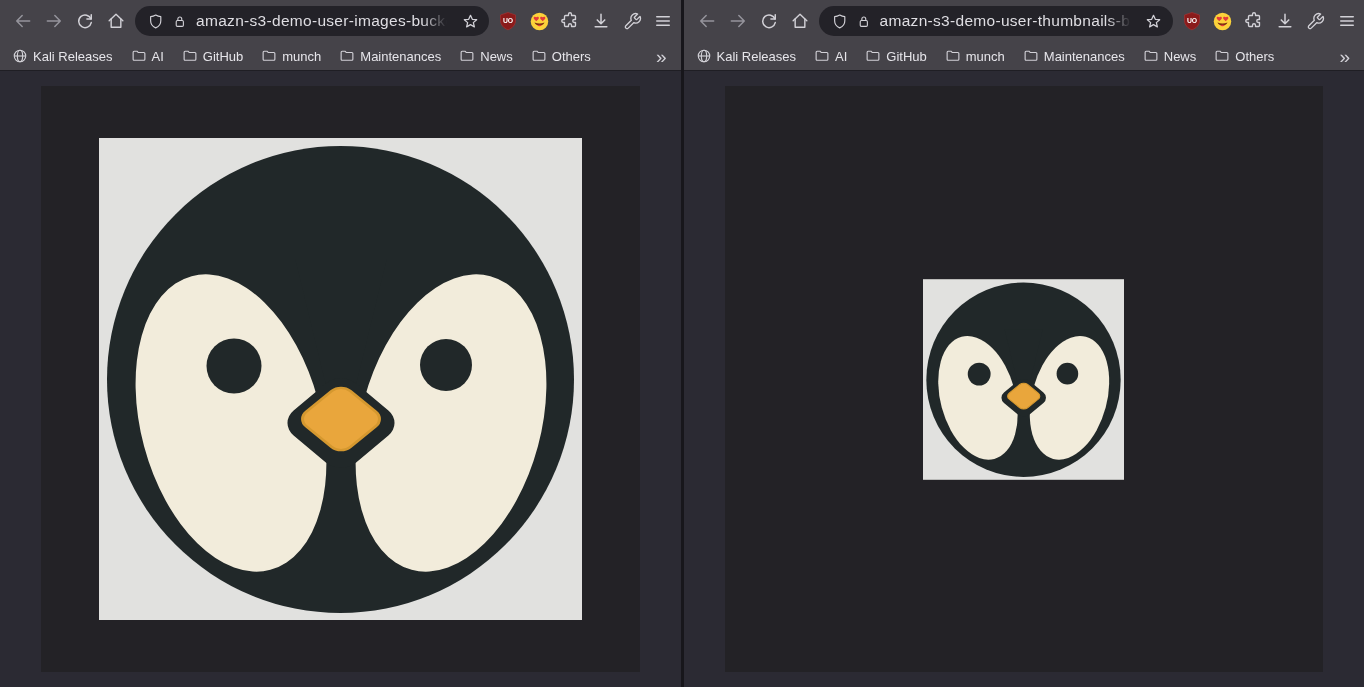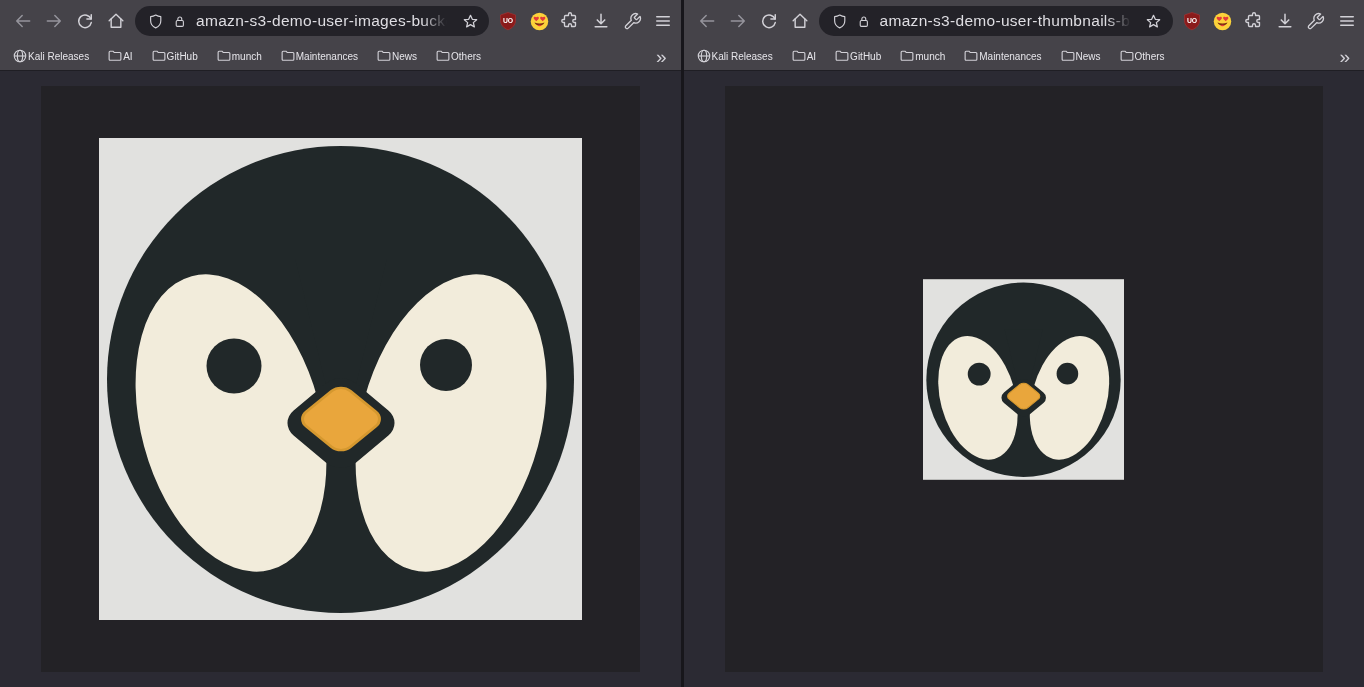--- a/index.html
+++ b/index.html
@@ -48,22 +48,22 @@
   .star-btn{width:26px; flex:0 0 26px;}
 
   
   .bookmarks-bar{
     height:29px; flex:0 0 29px; background:var(--toolbar-bg);
     display:flex; align-items:center; padding:0 12px;
     border-bottom:1px solid #1f1e24;
   }
   .bm-list{display:flex; align-items:center; gap:18px; min-width:0;}
   .bm-item{
-    display:flex; align-items:center; border:none; background:transparent;
-    color:var(--bookmark-text); font-size:10px; font-family:inherit;
+    display:flex; align-items:center; gap:5px; border:none; background:transparent;
+    color:var(--bookmark-text); font-size:13px; font-family:inherit;
     cursor:pointer; padding:0; white-space:nowrap;
   }
   .bm-icon{display:flex; color:var(--icon);}
   .bm-overflow{
     margin-left:auto; border:none; background:transparent; color:var(--icon);
     font-size:19px; line-height:1; cursor:pointer; padding:0 2px; font-family:inherit;
   }
 
   
   .viewport{flex:1 1 auto; background:var(--viewport-bg); display:flex; min-height:0;}

